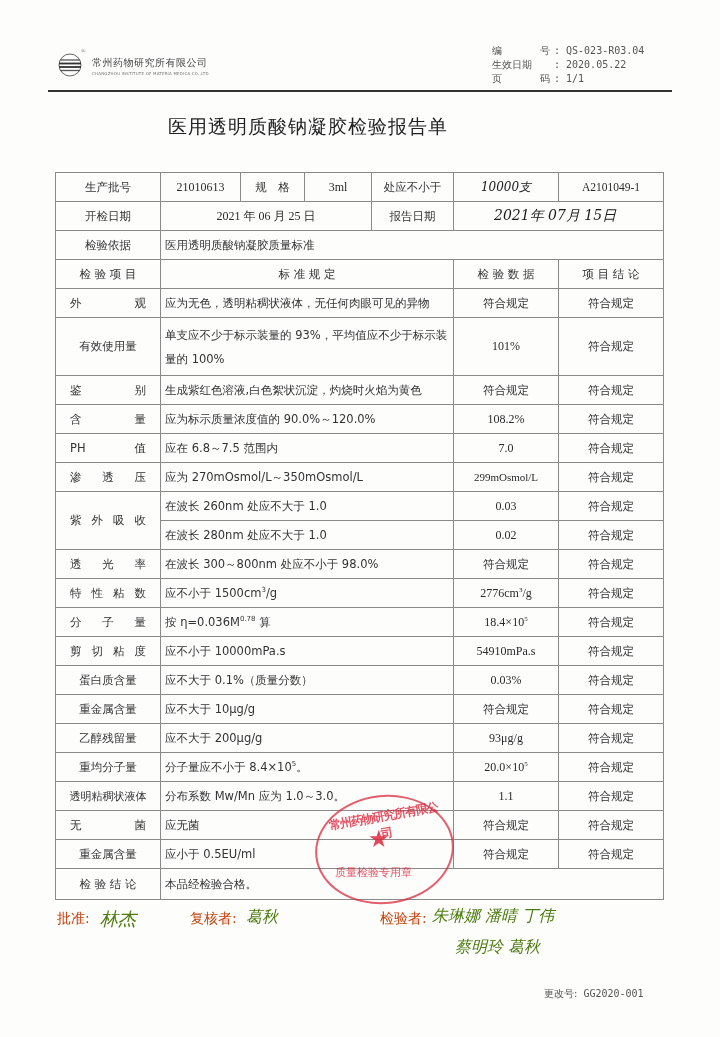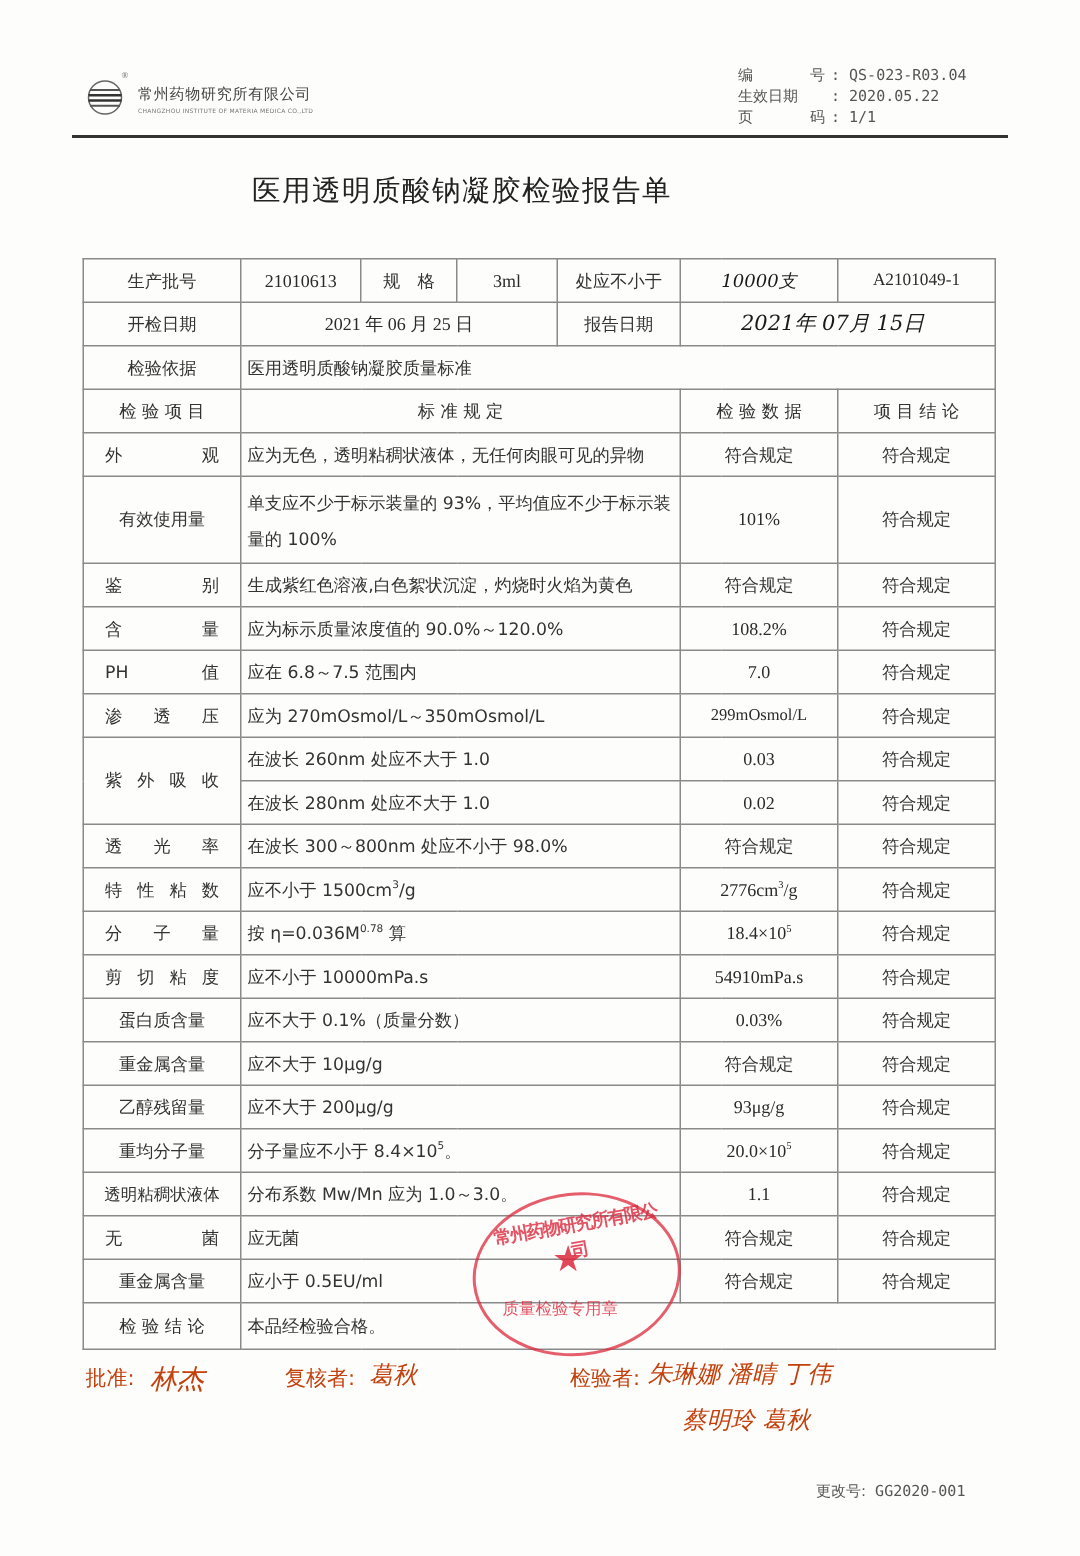--- a/index.html
+++ b/index.html
@@ -34,21 +34,21 @@
   sup { font-size:7px; }
 
   
   .stamp { left:315px; top:795px; width:135px; height:105px; border:2.5px solid rgba(220,40,60,0.75); border-radius:50%; transform:rotate(-6deg); }
   .stamp-top { left:330px; top:808px; width:110px; text-align:center; font-family:"DejaVu Sans", sans-serif; font-size:12px; color:rgba(220,40,60,0.8); font-weight:bold; letter-spacing:-1px; transform:rotate(-10deg); }
   .stamp-star { left:368px; top:825px; font-size:24px; color:rgba(220,40,60,0.85); }
   .stamp-bottom { left:335px; top:865px; width:110px; font-family:"DejaVu Sans", sans-serif; font-size:11px; color:rgba(220,40,60,0.8); letter-spacing:0px; }
 
   
   .sig-label { font-family:"DejaVu Sans", sans-serif; font-size:14px; color:#c2410c; }
-  .sig-hand { font-family:"DejaVu Serif", serif; font-style:italic; font-size:16px; color:#c2410c; }
+  .sig-hand { font-family:"DejaVu Serif", serif; font-style:italic; font-size:16px; color:#4d7c0f; }
   .change { left:544px; top:987px; font-family:"DejaVu Sans Mono", monospace; font-size:10px; color:#555; }
   .change .k { font-family:"DejaVu Sans", sans-serif; }
 </style>
 </head>
 <body>
 
 <svg class="abs logo" viewBox="0 0 26 26">
   <ellipse cx="13" cy="13" rx="11" ry="11" fill="none" stroke="#666" stroke-width="1"></ellipse>
   <line x1="3" y1="8" x2="23" y2="8" stroke="#555" stroke-width="1.3"></line>
   <line x1="2" y1="11.5" x2="24" y2="11.5" stroke="#333" stroke-width="1.8"></line>

